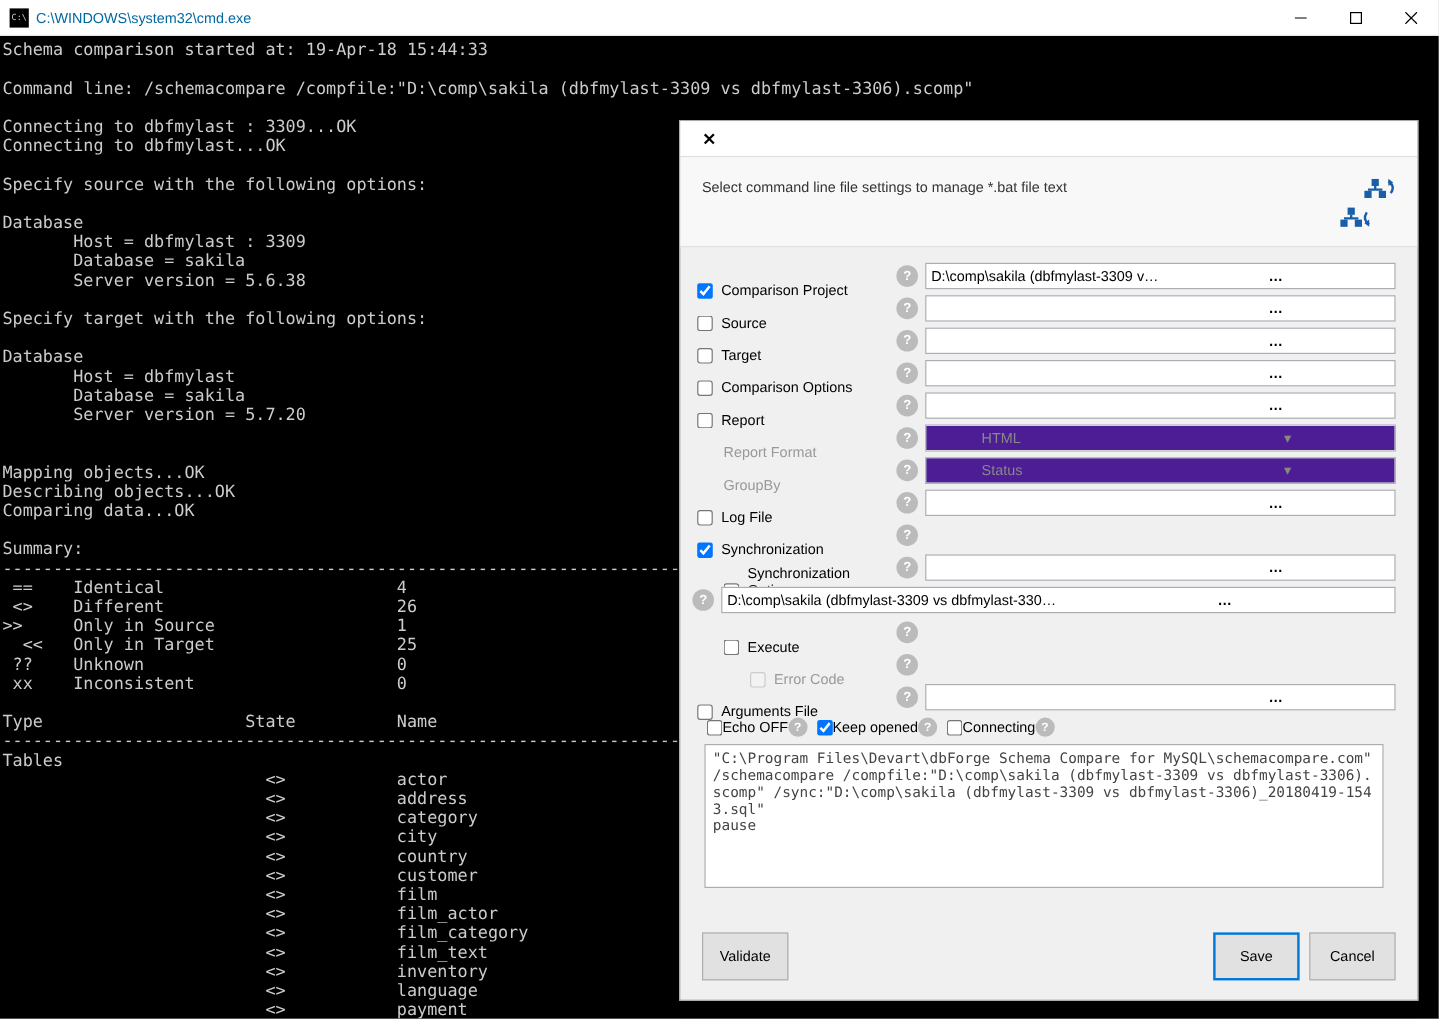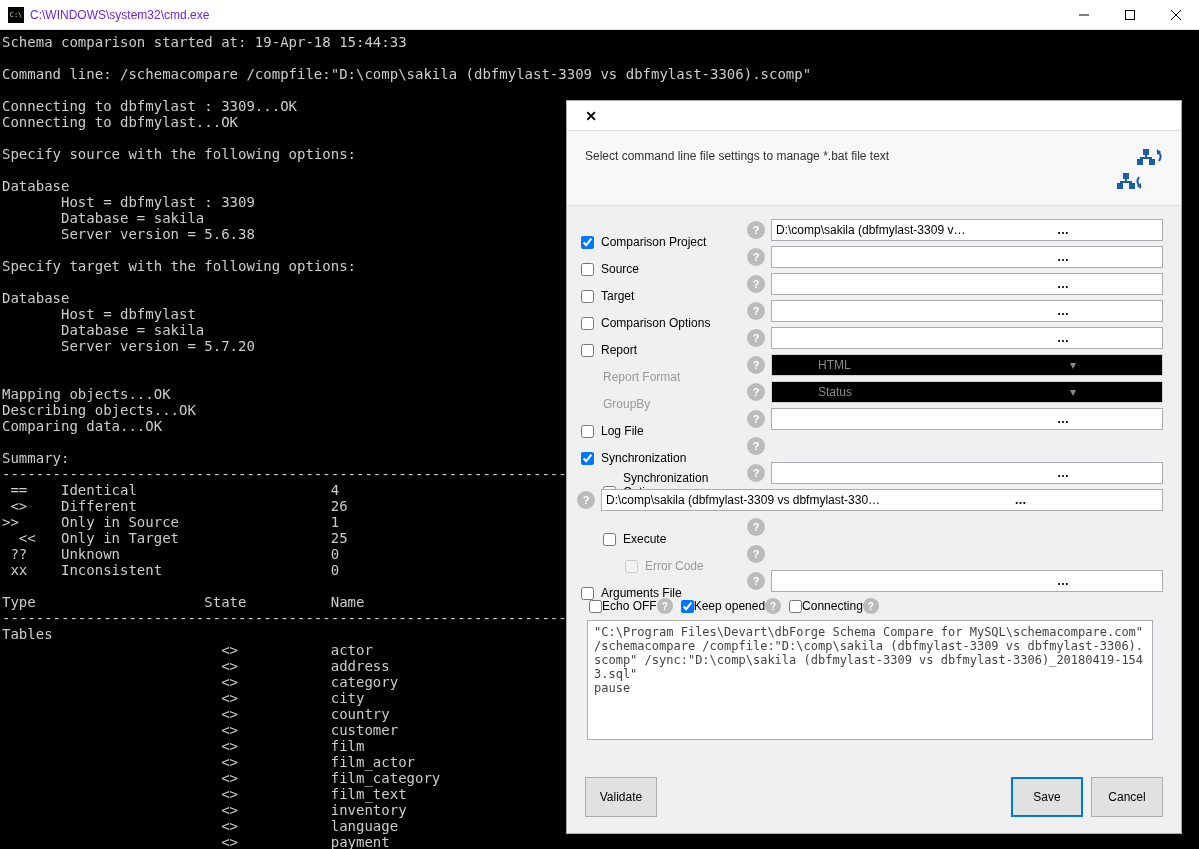--- a/index.html
+++ b/index.html
@@ -26,21 +26,21 @@
     width: 16px; height: 16px;
     background: #000;
     margin-right: 6px;
     display: inline-flex;
     align-items: center;
     justify-content: center;
     font-size: 7px;
     color: #ccc;
     font-family: monospace;
   }
-  .titlebar-title { font-size: 12px; color: #6d28d9; }
+  .titlebar-title { font-size: 12px; color: #0369a1; }
   .titlebar-controls { margin-left: auto; display: flex; }
   .titlebar-btn {
     width: 46px; height: 30px;
     display: flex; align-items: center; justify-content: center;
     font-size: 14px;
     cursor: pointer;
   }
 
   
   .console {
@@ -142,21 +142,21 @@
   .row-input {
     flex: 1;
     height: 22px;
     border: 1px solid #abadb3;
     background: #fff;
     display: flex;
     align-items: center;
     padding: 0 4px;
     font-size: 12px;
   }
-  .row-input.disabled { background: #000000; color: #888; border-color: #d0d0d0; padding-left: 46px; }
+  .row-input.disabled { background: #4c1d95; color: #888; border-color: #d0d0d0; padding-left: 46px; }
   .row-input span { flex: 1; overflow: hidden; white-space: nowrap; text-overflow: ellipsis; }
   .row-input .ellipsis {
     width: 20px;
     text-align: center;
     font-weight: bold;
     letter-spacing: -1px;
     cursor: pointer;
   }
   .row-input .chevron {
     width: 16px;

